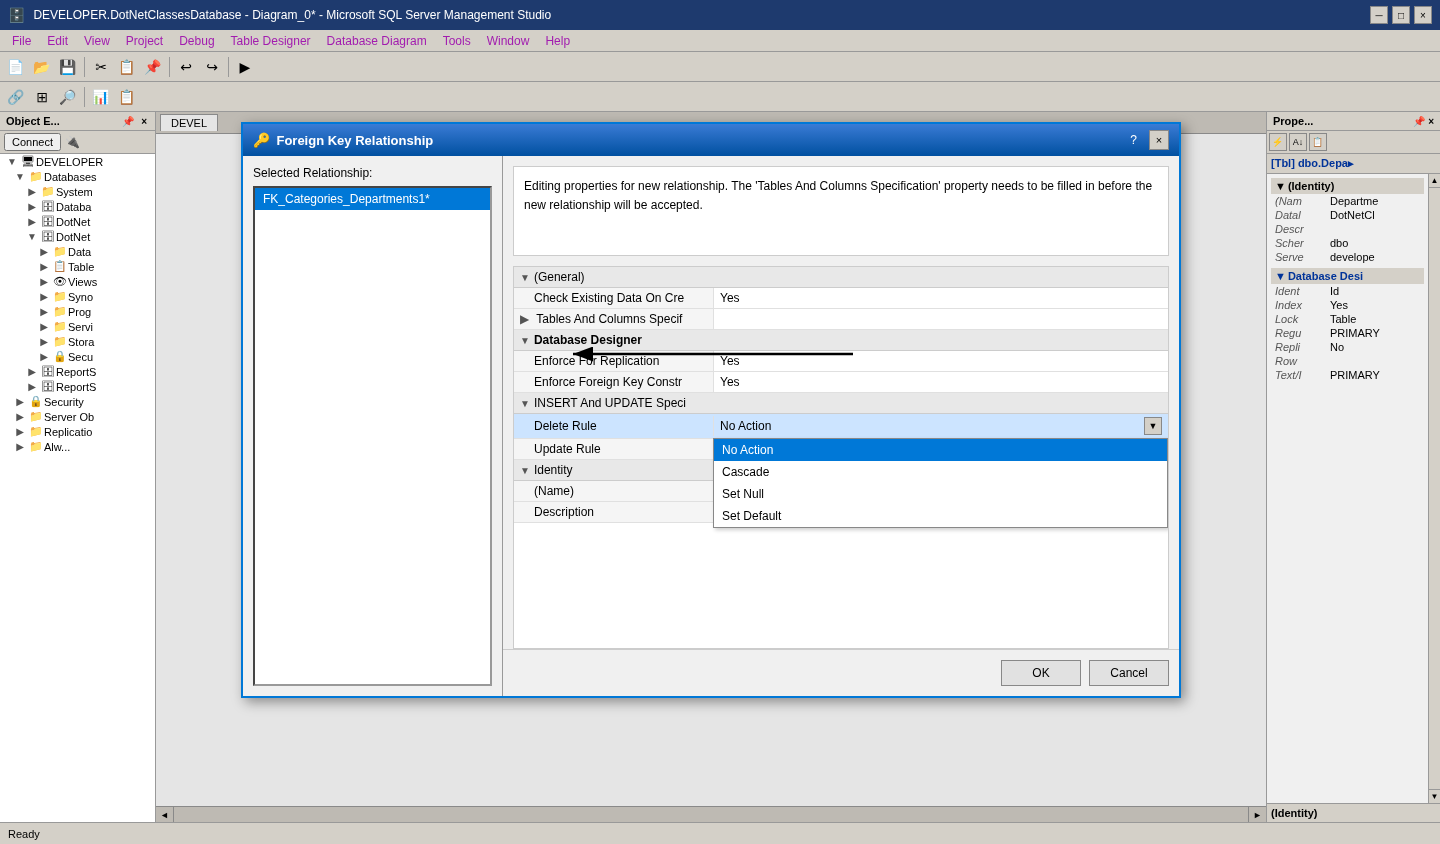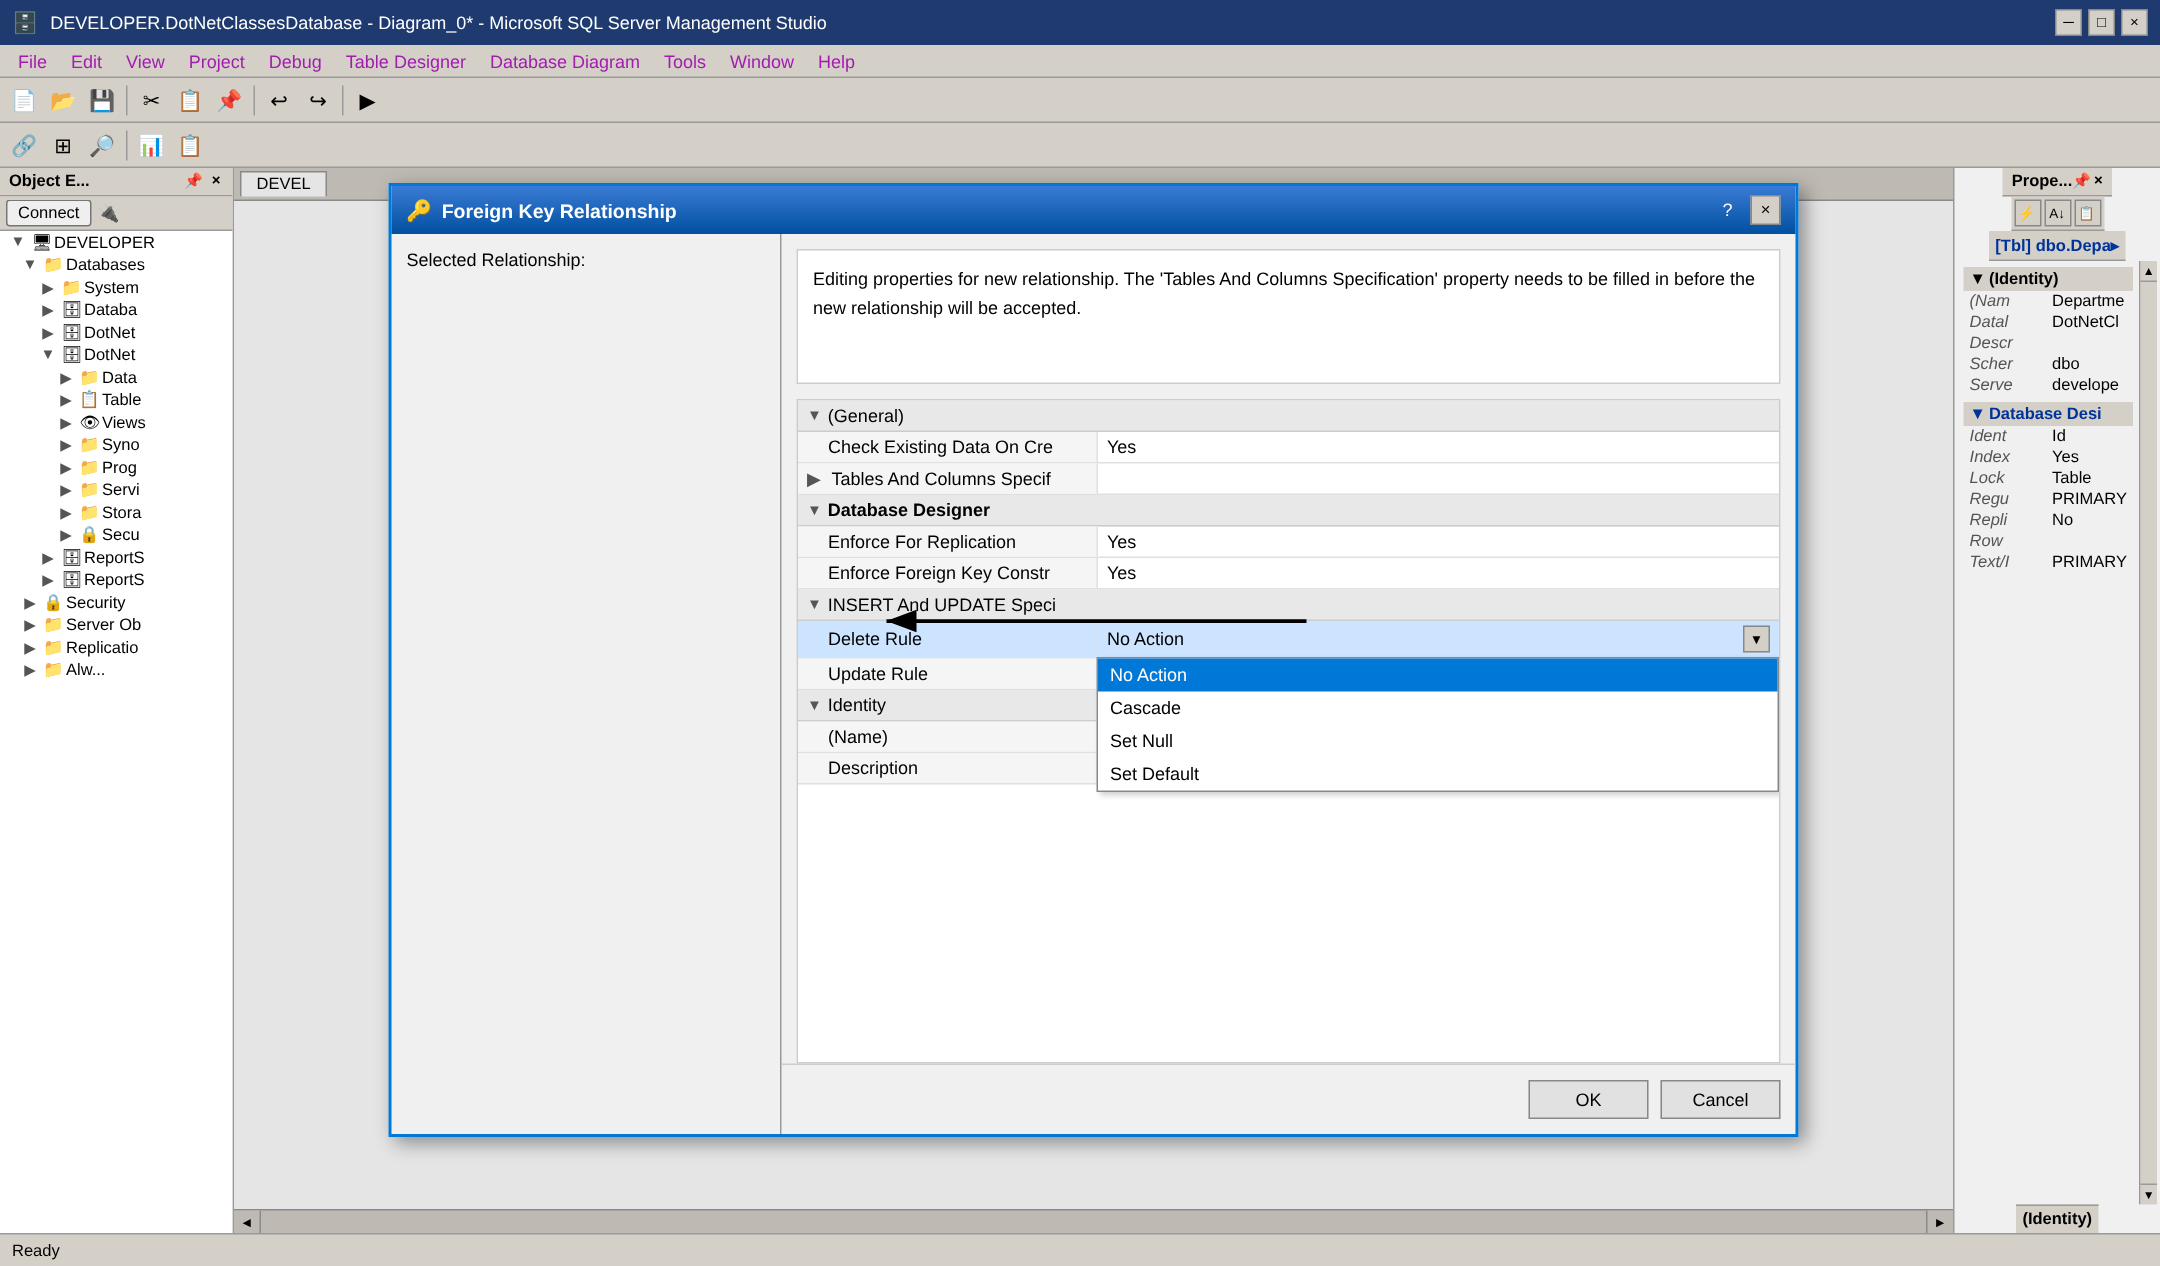--- a/index.html
+++ b/index.html
@@ -154,21 +154,21 @@
     .dialog-titlebar-title { font-size: 13px; font-weight: bold; }
     .dialog-titlebar-controls { display: flex; gap: 4px; align-items: center; }
     .dialog-titlebar-btn {
       width: 20px; height: 20px;
       background: #d4d0c8;
       border: 1px solid #888;
       display: flex; align-items: center; justify-content: center;
       font-size: 11px; cursor: pointer; color: #000;
     }
 
-    .dialog-body { display: flex; height: 600px; }
+    .dialog-body { display: flex; height: 540px; }
 
     
     .dialog-list-panel {
       width: 260px;
       border-right: 1px solid #999;
       padding: 10px;
       display: flex;
       flex-direction: column;
     }
     .dialog-label { font-size: 12px; margin-bottom: 6px; }
@@ -292,26 +292,25 @@
       border: 1px solid #888;
       font-size: 12px;
       cursor: pointer;
       display: flex;
       align-items: center;
       justify-content: center;
     }
 
     
     .right-panel {
-      width: 138px;
+      width: 174px;
       background: #f0f0f0;
       border-left: 1px solid #999;
       display: flex;
       flex-direction: column;
-      align-items: center;
     }
     .right-panel-header {
       background: #d4d0c8;
       padding: 3px 6px;
       font-size: 11px;
       font-weight: bold;
       border-bottom: 1px solid #999;
       display: flex;
       align-items: center;
       justify-content: space-between;
@@ -544,20 +543,23 @@
           <div class="dialog-titlebar-controls">
             <span style="font-size:12px;color:white;cursor:pointer;margin-right:8px;">?</span>
             <div class="dialog-titlebar-btn">×</div>
           </div>
         </div>
 
         <div class="dialog-body">
 
           <div class="dialog-list-panel">
             <div class="dialog-label">Selected Relationship:</div>
+            <div class="dialog-list">
+              <div class="dialog-list-item selected">FK_Categories_Departments1*</div>
+            </div>
           </div>
 
           <div class="dialog-props-panel">
 
             <div class="dialog-info-box">Editing properties for new relationship.  The 'Tables And Columns Specification' property needs to be filled in before the new relationship will be accepted.</div>
 
             <div class="props-grid scrollable">
 
               <div class="prop-section-header">
                 <span class="prop-section-toggle">▼</span>

